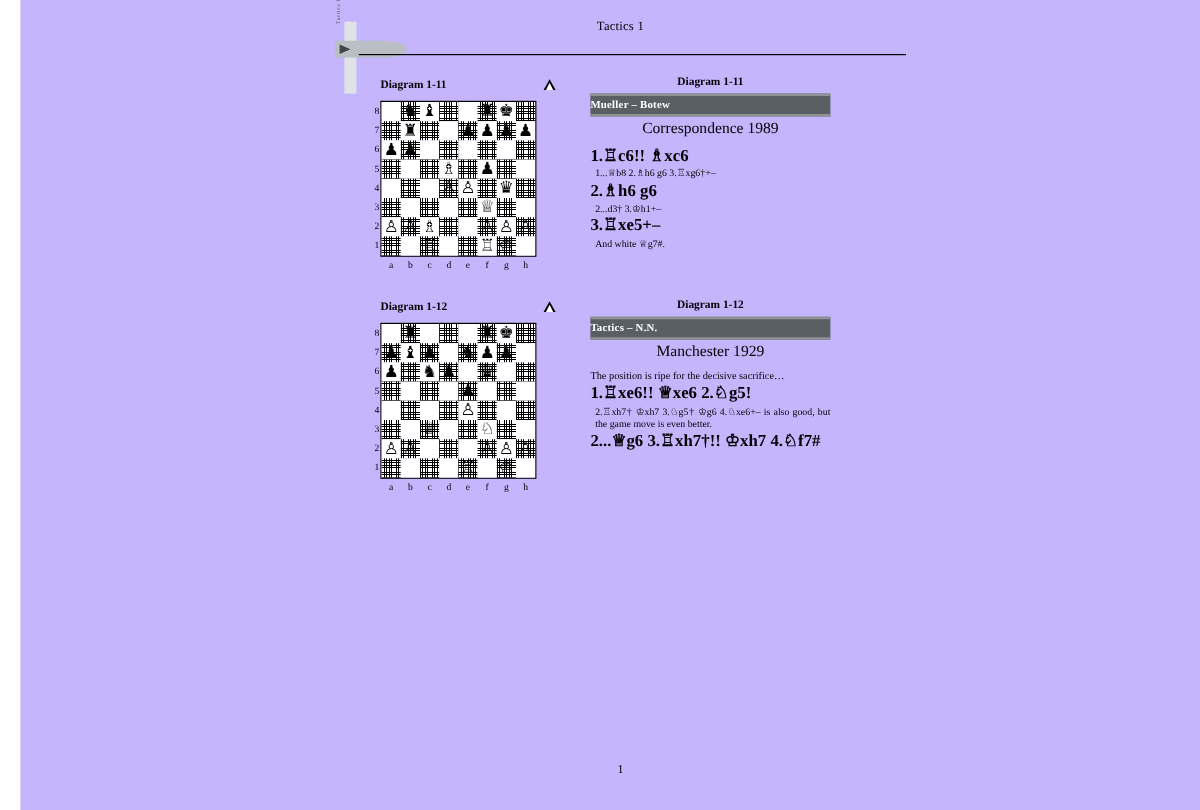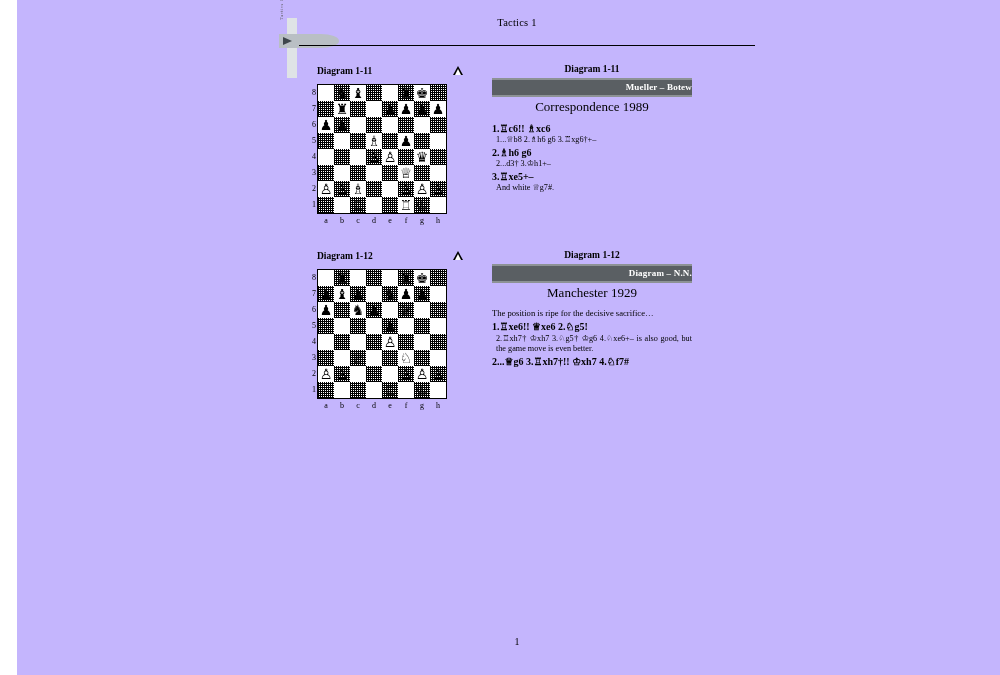--- a/index.html
+++ b/index.html
@@ -204,42 +204,42 @@
 
   .sol-title {
     text-align: center;
     font-weight: bold;
     font-size: 9.5px;
     margin-bottom: 4px;
   }
   .players-bar {
     background: #5a5f63;
     color: #fff;
-    text-align: right;
+    text-align: left;
     font-weight: bold;
     font-size: 9px;
     padding: 2px 0 3px;
     letter-spacing: 0.2px;
     border-top: 2px solid #8d9295;
     border-bottom: 2px solid #8d9295;
   }
   .event {
     text-align: center;
     font-size: 13px;
     margin-top: 2px;
     margin-bottom: 7px;
   }
   .para {
     font-size: 8.6px;
     text-align: justify;
     line-height: 1.32;
     margin: 0 0 1px 0;
   }
   .mainline {
-    font-size: 10px;
+    font-size: 14px;
     font-weight: bold;
     margin: 0;
     line-height: 1.32;
   }
   .subline {
     font-size: 8.2px;
     margin: 0 0 0 4px;
     text-align: justify;
     line-height: 1.3;
   }
@@ -558,21 +558,21 @@
         <p class="subline">1...♕b8 2.♗h6 g6 3.♖xg6†+–</p>
         <p class="mainline">2.♗h6 g6</p>
         <p class="subline">2...d3† 3.♔h1+–</p>
         <p class="mainline">3.♖xe5+–</p>
         <p class="subline">And white ♕g7#.</p>
       </div>
   </div>
 
   <div class="text-col" id="text-2">
     <div class="sol-title">Diagram 1-12</div>
-    <div class="players-bar">Diagram – N.N.</div>
+    <div class="players-bar">Tactics – N.N.</div>
     <div class="event">Manchester 1929</div>
     <p class="para">The position is ripe for the decisive sacrifice…</p>
     <div id="lines-1">
         <p class="mainline">1.♖xe6!! ♕xe6 2.♘g5!</p>
         <p class="subline">2.♖xh7† ♔xh7 3.♘g5† ♔g6 4.♘xe6+– is also good, but the game move is even better.</p>
         <p class="mainline">2...♕g6 3.♖xh7†!! ♔xh7 4.♘f7#</p>
       </div>
   </div>
 
   <div class="folio">1</div>

